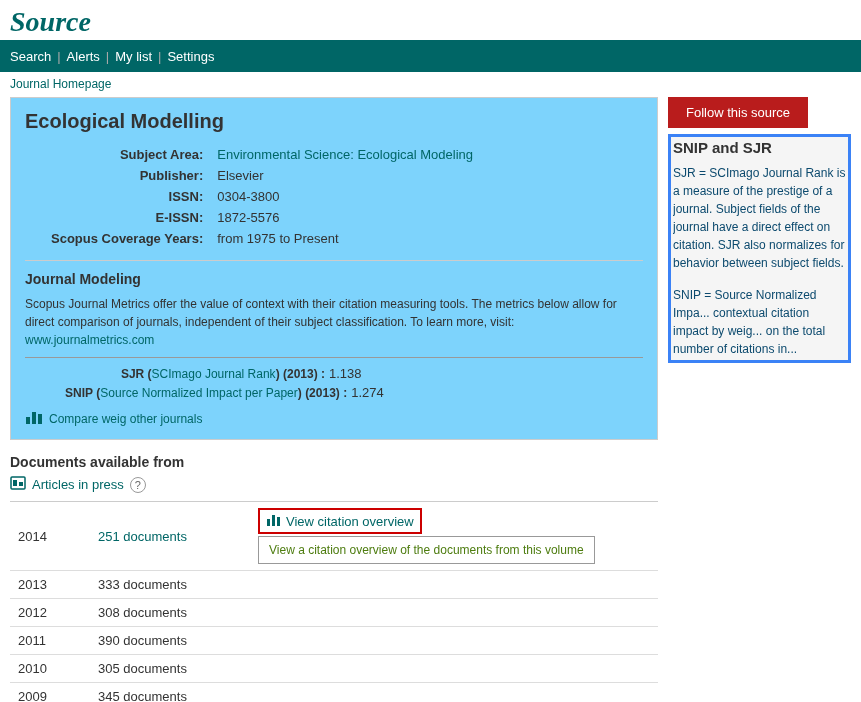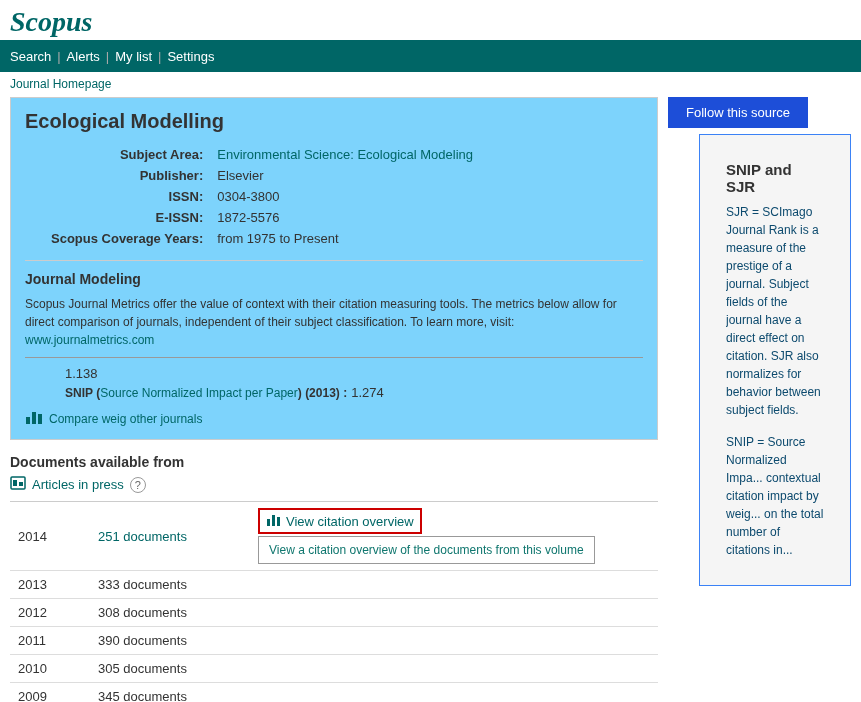--- a/index.html
+++ b/index.html
@@ -40,25 +40,25 @@
     .metrics-divider { border: none; border-top: 1px solid #999; margin: 8px 0; }
     .metrics-values { margin-left: 40px; margin-bottom: 10px; }
     .metrics-values .metric-row { display: flex; align-items: baseline; gap: 4px; margin-bottom: 4px; }
     .metrics-values .metric-label { font-weight: bold; font-size: 12px; text-align: right; min-width: 260px; }
     .metrics-values .metric-label a { color: #006666; text-decoration: none; font-weight: normal; }
     .metrics-values .metric-value { font-size: 13px; color: #333; }
     .compare-link { display: flex; align-items: center; gap: 6px; margin-top: 8px; }
     .compare-link a { color: #006666; text-decoration: none; font-size: 12px; }
 
     
-    .follow-btn { background: #1d4ed8; color: #fff; border: none; padding: 8px 18px; font-size: 13px; cursor: pointer; white-space: nowrap; }
+    .follow-btn { background: #b91c1c; color: #fff; border: none; padding: 8px 18px; font-size: 13px; cursor: pointer; white-space: nowrap; }
     .right-top { margin-bottom: 6px; }
 
     
-    .snip-sjr-box { border: 1px solid #3b82f6; background: #f5f5f5; padding: 26px; font-size: 12px; margin-left: 31px; }
+    .snip-sjr-box { border: 3px solid #3b82f6; background: #f5f5f5; padding: 2px; font-size: 12px; }
     .snip-sjr-title { font-size: 15px; font-weight: bold; color: #333; margin-bottom: 8px; }
     .snip-sjr-text { font-size: 12px; color: #0c4a6e; line-height: 1.5; overflow: hidden; }
 
     
     .docs-section { margin-top: 14px; }
     .docs-title { font-size: 14px; font-weight: bold; color: #333; margin-bottom: 6px; }
     .articles-press { display: flex; align-items: center; gap: 6px; margin-bottom: 8px; }
     .articles-press a { color: #006666; text-decoration: none; font-size: 13px; }
     .articles-press .help-icon { width: 16px; height: 16px; border: 1px solid #999; border-radius: 50%; display: inline-flex; align-items: center; justify-content: center; font-size: 11px; color: #666; cursor: pointer; }
 
@@ -72,27 +72,27 @@
     .docs-table td.docs-count a { color: #006666; text-decoration: none; }
     .docs-table td.docs-count span { color: #333; }
     .docs-table td.view-col { }
 
     
     .view-citation-row td { }
     .citation-btn-wrapper { border: 2px solid #cc0000; padding: 3px 6px; display: inline-flex; align-items: center; gap: 4px; cursor: pointer; }
     .citation-btn-wrapper a { color: #006666; text-decoration: none; font-size: 13px; }
 
     
-    .tooltip-box { background: #fff; border: 1px solid #999; padding: 6px 10px; font-size: 12px; color: #0f766e; display: inline-block; white-space: nowrap; margin-top: 2px; }
+    .tooltip-box { background: #fff; border: 1px solid #999; padding: 6px 10px; font-size: 12px; color: #4d7c0f; display: inline-block; white-space: nowrap; margin-top: 2px; }
   </style>
 </head>
 <body>
 
 <div class="logo-area">
-  <span class="logo-text">Scopus</span>
+  <span class="logo-text">Source</span>
 </div>
 
 <div class="top-bar">
   <a>Search</a>
   <span class="sep">|</span>
   <a>Alerts</a>
   <span class="sep">|</span>
   <a>My list</a>
   <span class="sep">|</span>
   <a>Settings</a>
@@ -137,20 +137,25 @@
 
       <div class="metrics-section">
         <div class="metrics-title">Journal Modeling</div>
         <div class="metrics-desc">
           <span>Scopus Journal Metrics offer the value of context with their citation measuring tools. The metrics below allow for direct comparison of journals, independent of their subject classification. To learn more, visit:</span>
           <a>www.journalmetrics.com</a>
         </div>
         <hr class="metrics-divider">
         <div class="metrics-values">
           <div class="metric-row">
+            <span class="metric-label">
+              <strong>SJR</strong>
+              (<a>SCImago Journal Rank</a>)
+              <span>(2013) :</span>
+            </span>
             <span class="metric-value">1.138</span>
           </div>
           <div class="metric-row">
             <span class="metric-label">
               <strong>SNIP</strong>
               (<a>Source Normalized Impact per Paper</a>)
               <span>(2013) :</span>
             </span>
             <span class="metric-value">1.274</span>
           </div>

